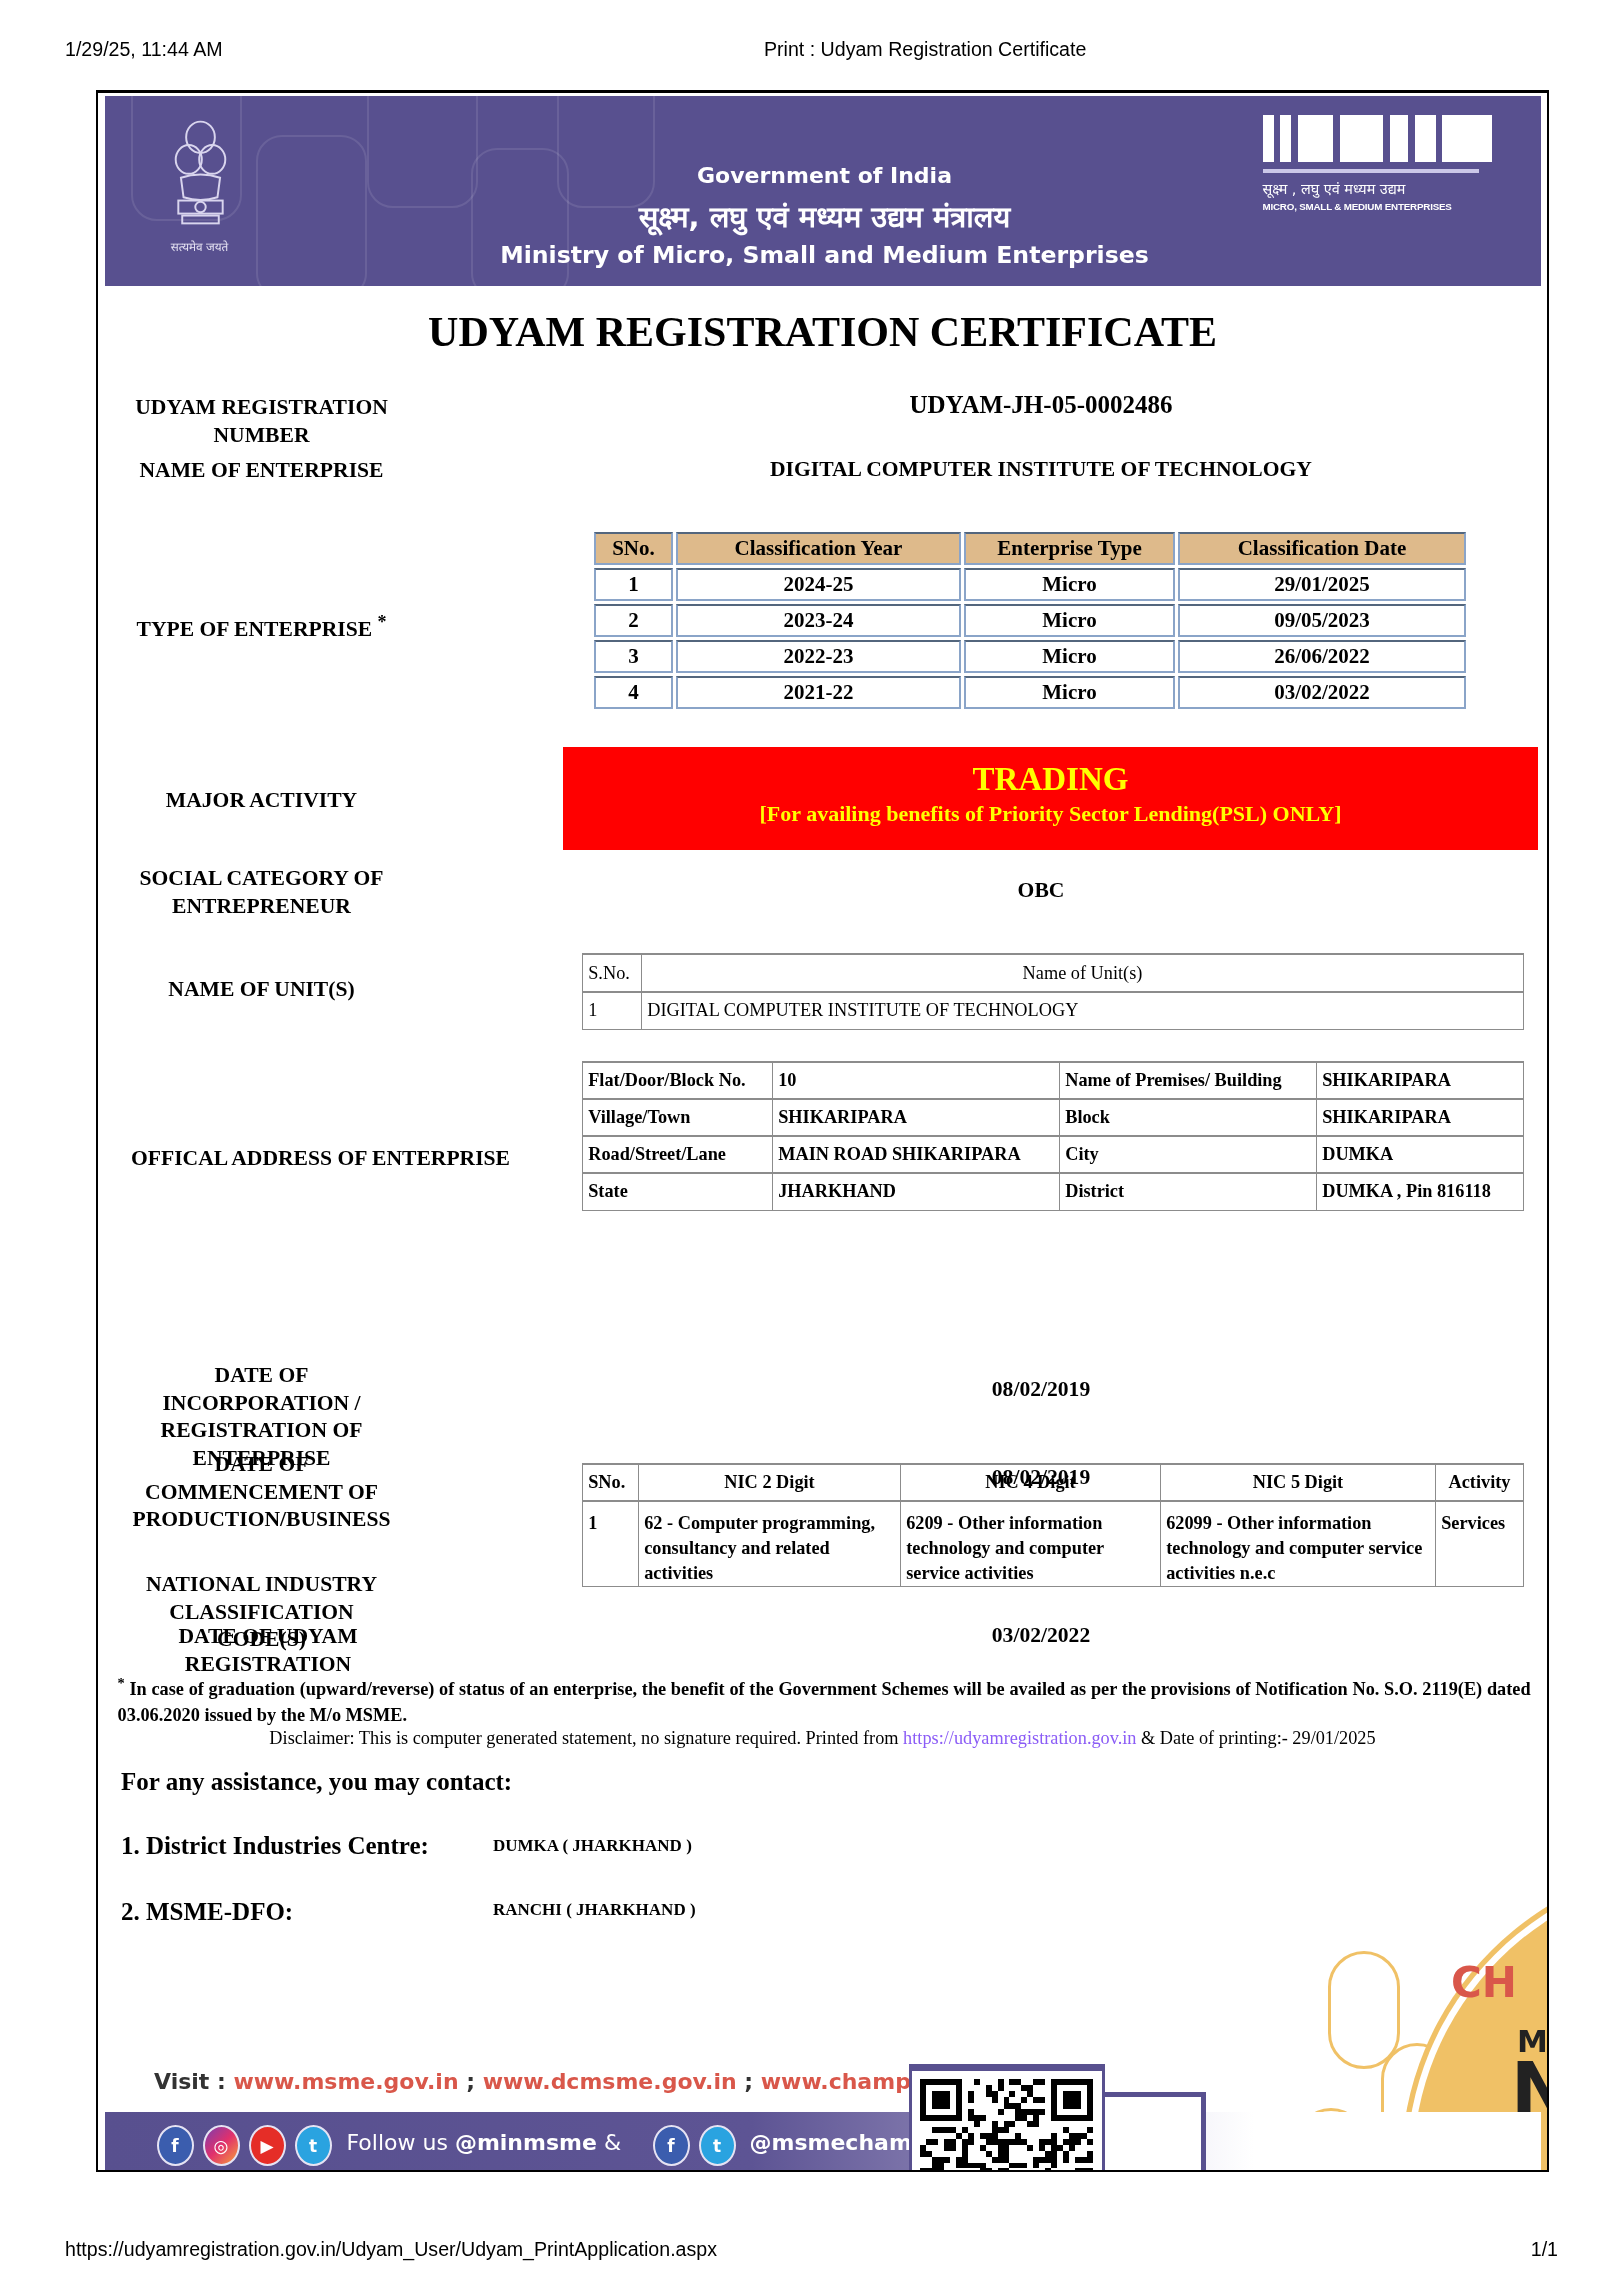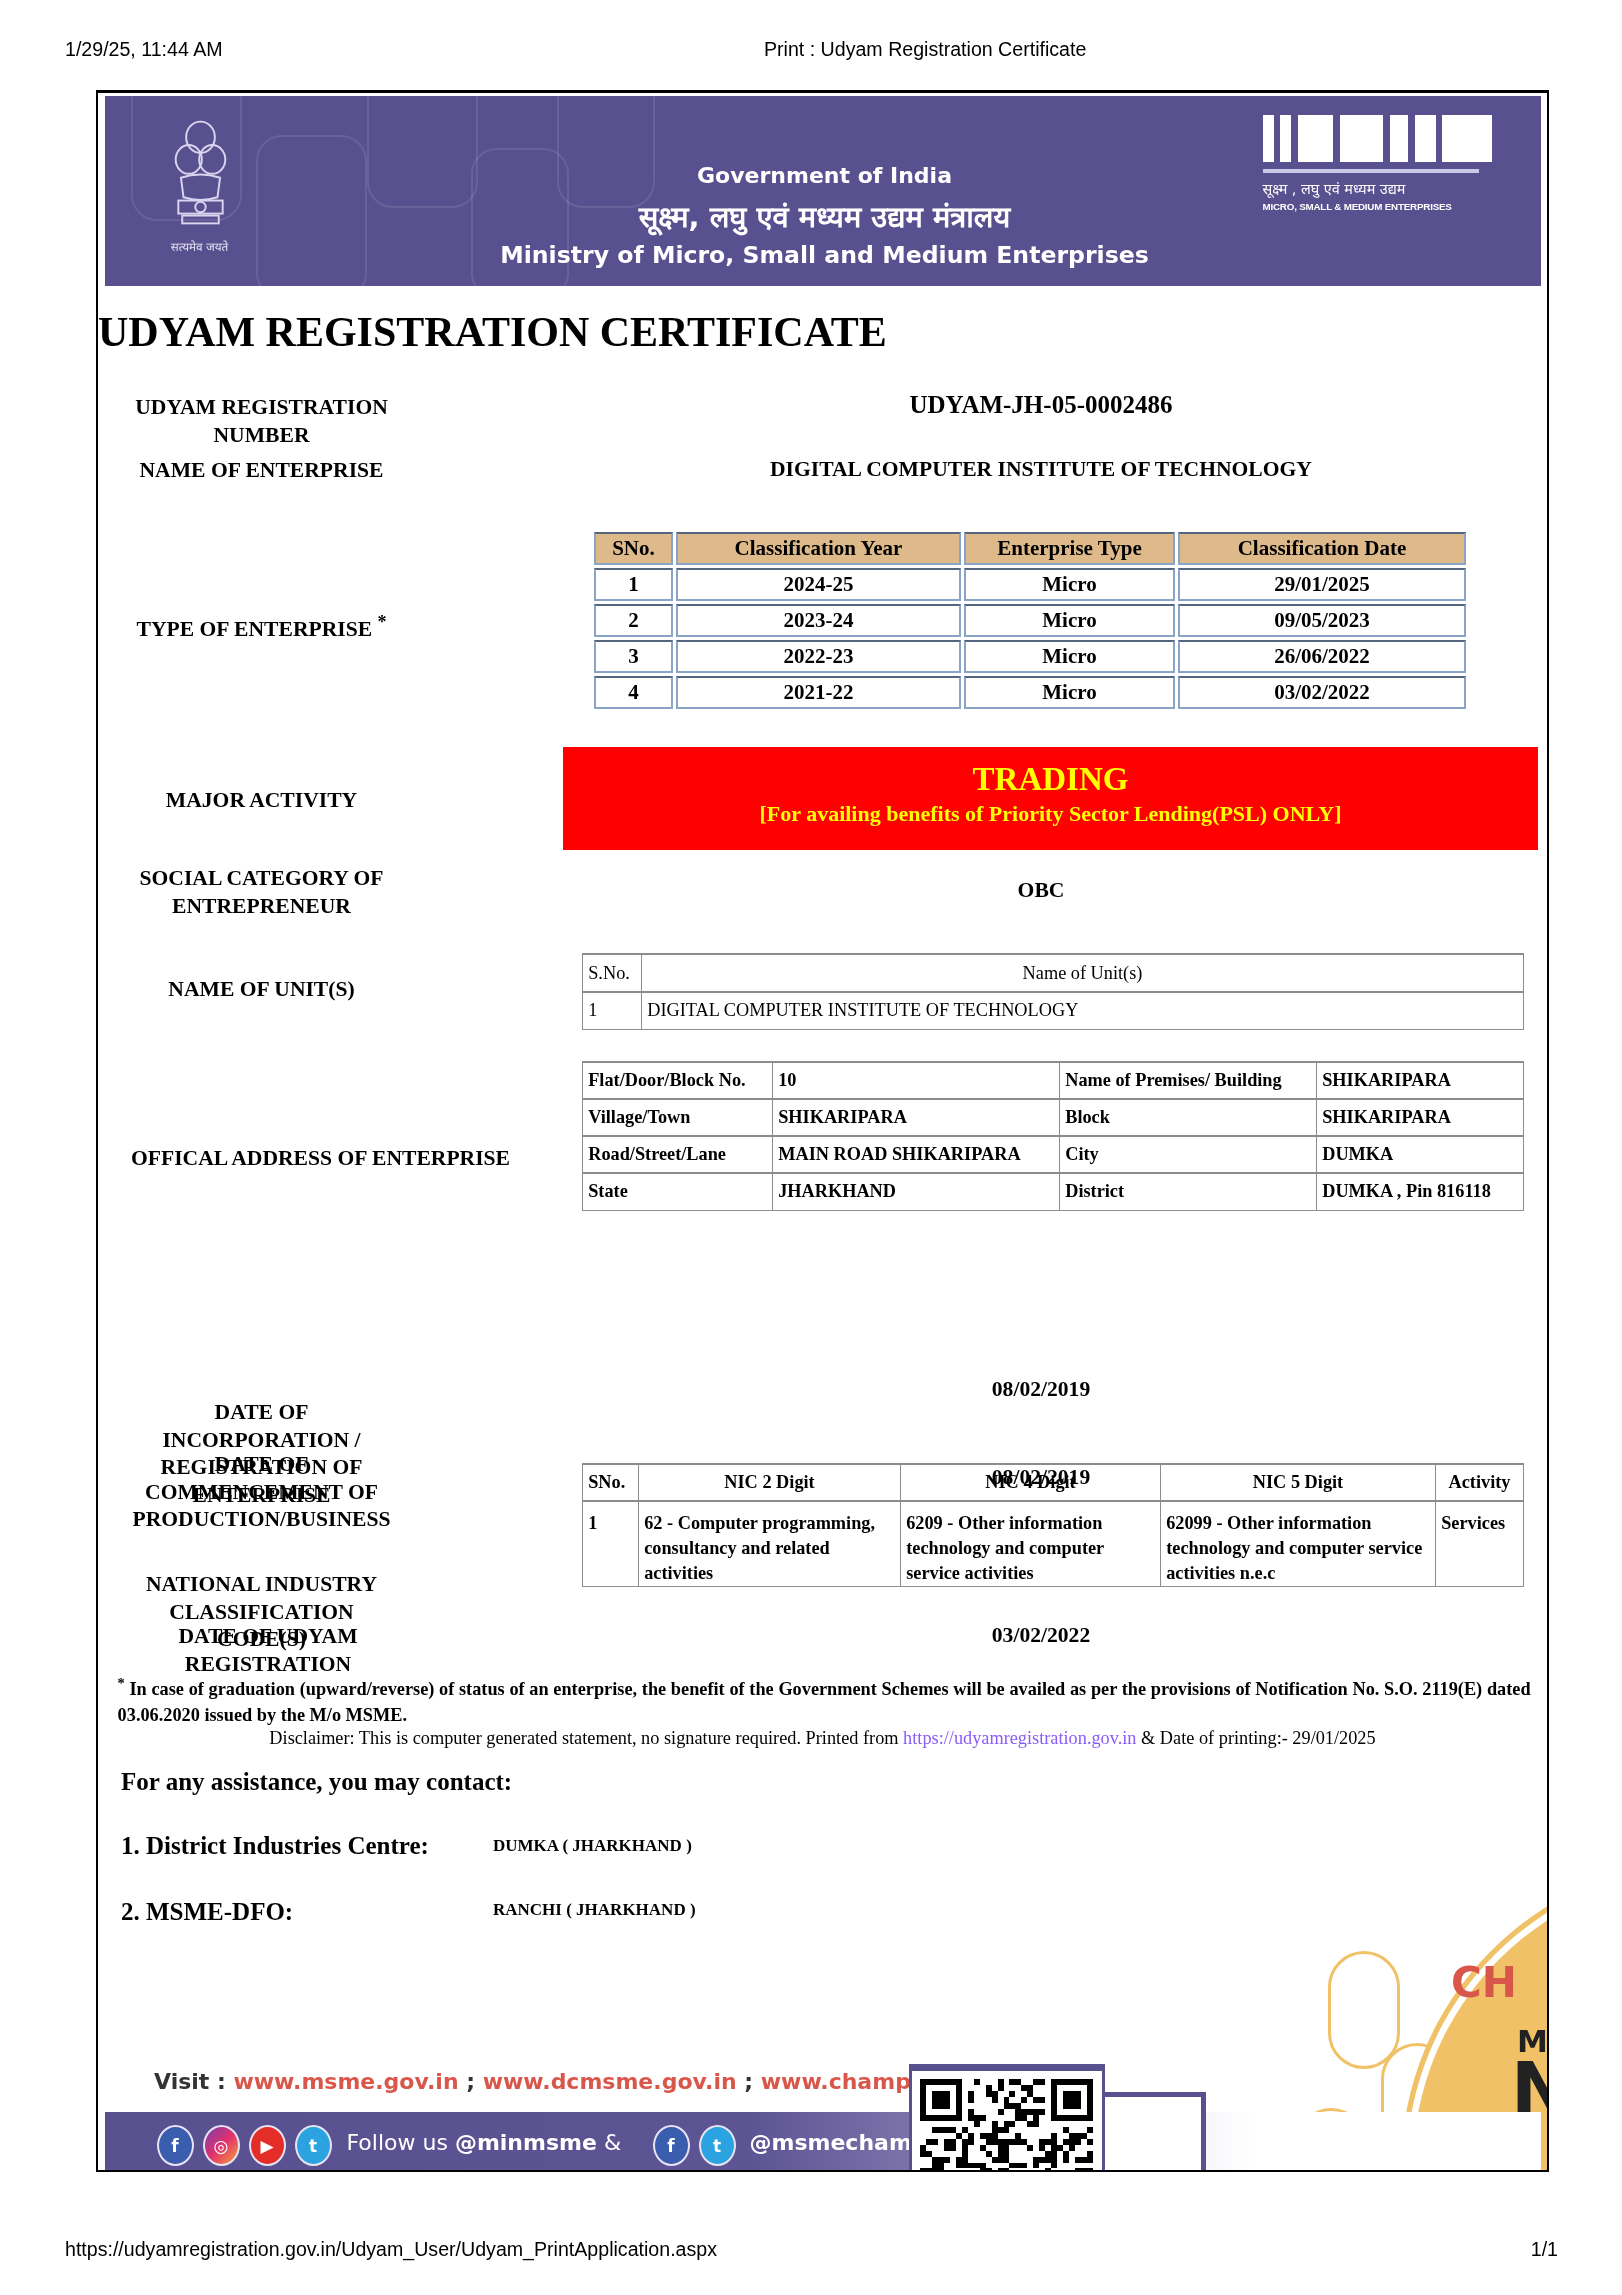--- a/index.html
+++ b/index.html
@@ -23,21 +23,21 @@
   .bt-en1 { top: 67px; font-size: 22px; }
   .bt-hi2 { top: 100px; font-size: 29px; }
   .bt-en2 { top: 145px; font-size: 23.6px; }
   .msme-logo { position: absolute; left: 1158px; top: 19.6px; width: 229px; height: 98px; }
   .msme-word { display: flex; gap: 6.5px; height: 47px; }
   .msme-word span { display: block; background: #fff; height: 47px; }
   .msme-rule { height: 3.9px; background: #cbc7e8; margin-top: 6.5px; width: 216px; }
   .msme-hi { color: #fff; font-family: "DejaVu Sans", sans-serif; font-size: 14.4px; margin-top: 6.5px; white-space: nowrap; }
   .msme-en { color: #fff; font-family: "Liberation Sans", sans-serif; font-weight: bold; font-size: 9.8px; margin-top: 2.6px; white-space: nowrap; letter-spacing: -0.2px; }
 
-  .title { position: absolute; left: 0; width: 100%; top: 215px; text-align: left; font-size: 42px; font-weight: bold; }
+  .title { position: absolute; left: 0; width: 100%; top: 215px; text-align: center; font-size: 42px; font-weight: bold; }
 
   .lbl { position: absolute; left: 26px; width: 275px; text-align: center; font-weight: bold; font-size: 21.6px; line-height: 27.5px; }
   .val { position: absolute; left: 452px; width: 982px; text-align: center; font-weight: bold; font-size: 21.6px; }
 
   table { border-collapse: separate; position: absolute; font-family: "Liberation Serif", serif; }
   .class-tbl { left: 493px; top: 436px; border-spacing: 3.9px; }
   .class-tbl th, .class-tbl td { border: 2px solid #8aa4c8; border-top-color: #53667d; text-align: center; font-size: 21px; font-weight: bold; height: 33px; }
   .class-tbl th { background: #deba8b; }
   .class-tbl td { background: #fff; }
 
@@ -232,21 +232,21 @@
     </tr>
     <tr>
       <td>State</td>
       <td>JHARKHAND</td>
       <td>District</td>
       <td>DUMKA , Pin 816118</td>
     </tr>
   </tbody>
     </table>
 
-  <div class="lbl" style="top:1306px;">
+  <div class="lbl" style="top:1269px;">
     <div>DATE OF INCORPORATION /</div>
     <div>REGISTRATION OF ENTERPRISE</div>
   </div>
   <div class="val" style="top:1284px;">08/02/2019</div>
 
   <div class="lbl" style="top:1358px;">
     <div>DATE OF COMMENCEMENT OF</div>
     <div>PRODUCTION/BUSINESS</div>
   </div>
   <div class="val" style="top:1372px;">08/02/2019</div>

